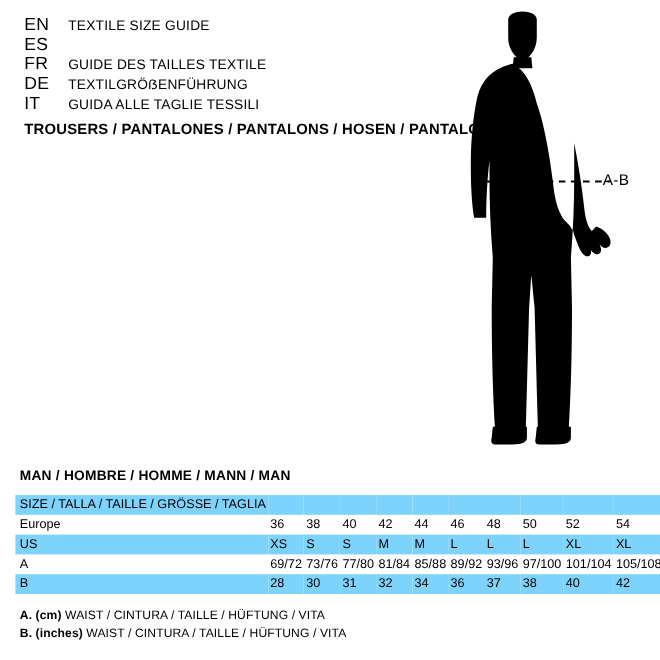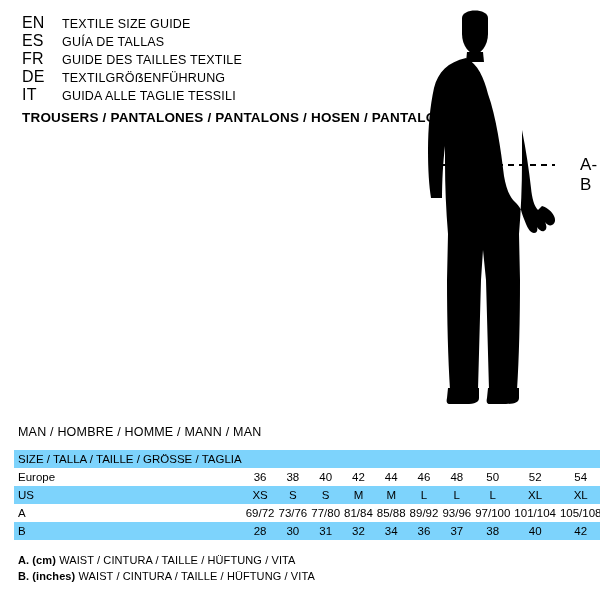--- a/index.html
+++ b/index.html
@@ -52,33 +52,33 @@
   
   #figure-wrap {
     position: absolute;
     left: 400px;
     top: 10px;
     width: 190px;
     height: 400px;
   }
   #measure-label {
     position: absolute;
-    left: 580px;
+    left: 548px;
     top: 155px;
-    font-size: 17px;
+    font-size: 14px;
     letter-spacing: 0.2px;
   }
 
   
   #table-title {
     position: absolute;
     left: 18px;
     top: 425px;
     font-size: 12.5px;
-    font-weight: normal;
+    font-weight: bold;
     letter-spacing: 0.2px;
   }
 
   #size-table {
     position: absolute;
     left: 14px;
     top: 450px;
     width: 572px;
     border-collapse: collapse;
     font-size: 11.5px;
@@ -91,21 +91,21 @@
   }
   #size-table tr.shaded td {
     background: #7dd3fc;
   }
   #size-table td.label-cell {
     width: 92px;
     padding-left: 4px;
   }
   #size-table td.data-cell {
     width: 48px;
-    text-align: center;
+    text-align: left;
   }
 
   #footnotes {
     position: absolute;
     left: 18px;
     top: 552px;
     font-size: 11px;
     line-height: 16px;
     letter-spacing: 0.1px;
   }
@@ -115,21 +115,20 @@
 </head>
 <body>
 
 <div id="lang-block">
   <div class="lang-row">
     <span class="lang-code">EN</span>
     <span class="lang-text">TEXTILE SIZE GUIDE</span>
   </div>
   <div class="lang-row">
     <span class="lang-code">ES</span>
-    <span class="lang-text">GUÍA DE TALLAS</span>
   </div>
   <div class="lang-row">
     <span class="lang-code">FR</span>
     <span class="lang-text">GUIDE DES TAILLES TEXTILE</span>
   </div>
   <div class="lang-row">
     <span class="lang-code">DE</span>
     <span class="lang-text">TEXTILGRÖẞENFÜHRUNG</span>
   </div>
   <div class="lang-row">

